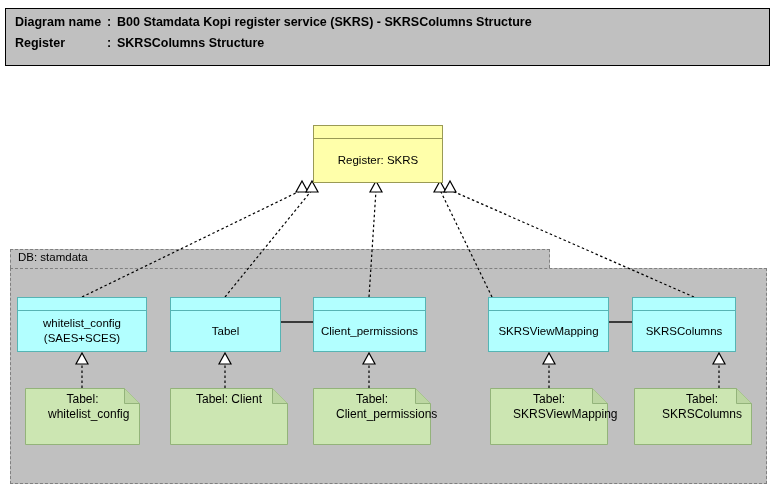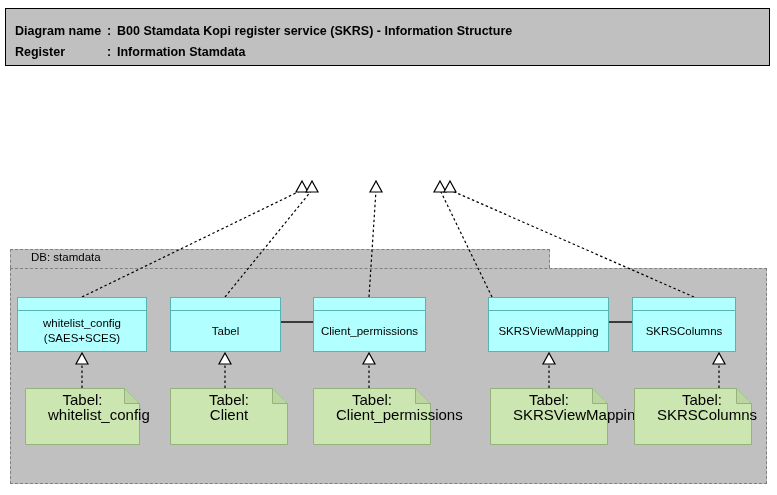--- a/index.html
+++ b/index.html
@@ -22,21 +22,21 @@
   
   #title-block {
     position: absolute;
     left: 5px;
     top: 8px;
     width: 765px;
     height: 58px;
     background: #c0c0c0;
     border: 1px solid #000000;
     box-sizing: border-box;
-    padding: 12px 0 0 9px;
+    padding: 3px 0 0 9px;
   }
   .title-row {
     display: flex;
     align-items: baseline;
     font-size: 12.5px;
     font-weight: bold;
     color: #000000;
     line-height: 21px;
     white-space: pre;
   }
@@ -83,21 +83,20 @@
     border: 1px dashed #808080;
     box-sizing: border-box;
   }
   #db-group-label {
     position: absolute;
     left: 8px;
     top: 2px;
     font-size: 11.5px;
     color: #000000;
     white-space: nowrap;
-    margin-left: 13px;
   }
 
   
   .node {
     position: absolute;
     box-sizing: border-box;
   }
 
   
   .node-register {
@@ -152,43 +151,43 @@
     position: absolute;
     left: 0;
     top: 0;
   }
   .note-label {
     position: absolute;
     left: 0;
     right: 0;
     top: 4px;
     text-align: center;
-    font-size: 15px;
+    font-size: 12px;
     color: #000000;
     line-height: 15px;
     padding: 0 23px;
     box-sizing: border-box;
     white-space: pre-line;
   }
 </style>
 </head>
 <body>
 
 <div id="canvas">
 
   <div id="title-block">
     <div class="title-row">
       <span class="title-key">Diagram name</span>
       <span class="title-sep">:</span>
-      <span>B00 Stamdata Kopi register service (SKRS) - Information Structure</span>
+      <span>B00 Stamdata Kopi register service (SKRS) - SKRSColumns Structure</span>
     </div>
     <div class="title-row">
       <span class="title-key">Register</span>
       <span class="title-sep">:</span>
-      <span>Information Stamdata</span>
+      <span>SKRSColumns Structure</span>
     </div>
   </div>
 
   <div id="db-group">
     <div id="db-group-body"></div>
     <div id="db-group-tab"></div>
     <div id="db-group-label">DB: stamdata</div>
   </div>
 
   <svg id="links" viewBox="0 0 777 495">
@@ -223,20 +222,24 @@
       <polygon points="543,364 555,364 549,353"></polygon>
       <polygon points="713,364 725,364 719,353"></polygon>
     </g>
 
     <g stroke="#000000" stroke-width="1.4" fill="none">
       <line x1="281" y1="322" x2="313" y2="322"></line>
       <line x1="609" y1="322" x2="632" y2="322"></line>
     </g>
   </svg>
 
+  <div class="node node-register" style="left:313px; top:125px; width:130px; height:58px;">
+    <div class="hdr-strip"></div>
+    <div class="node-label">Register: SKRS</div>
+  </div>
 
   <div class="node node-data" style="left:17px; top:297px; width:130px; height:55px;">
     <div class="hdr-strip"></div>
     <div class="node-label">whitelist_config
 (SAES+SCES)</div>
   </div>
 
   <div class="node node-data" style="left:170px; top:297px; width:111px; height:55px;">
     <div class="hdr-strip"></div>
     <div class="node-label">Tabel</div>

